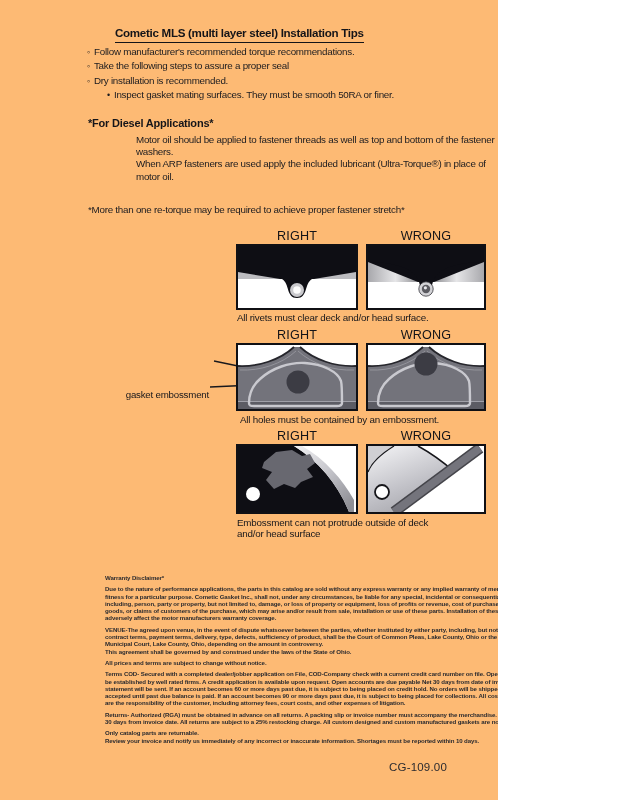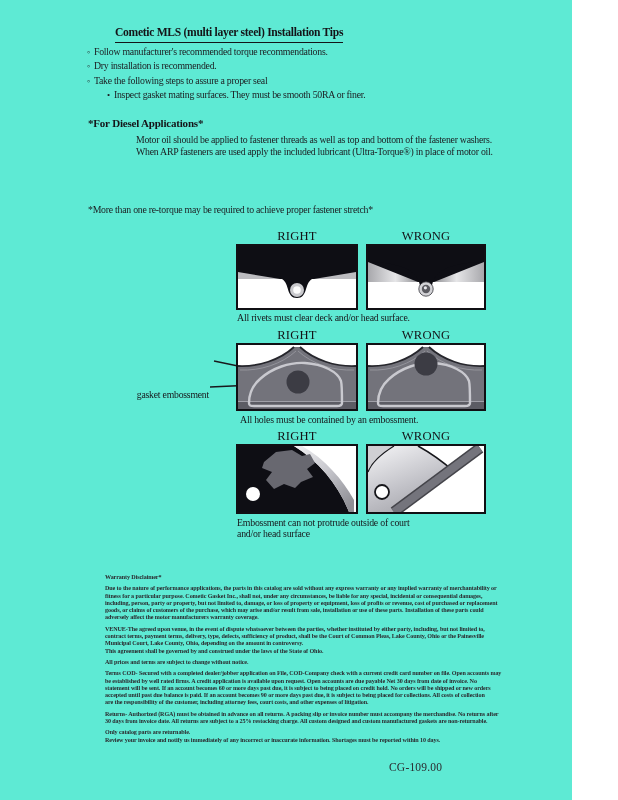--- a/index.html
+++ b/index.html
@@ -1,18 +1,18 @@
 <!DOCTYPE html>
 <html><head>
 <meta charset="utf-8">
 <style>
   html,body{margin:0;padding:0;background:#ffffff;}
   .page{
-    position:relative;width:572px;height:800px;background:#5eead4;overflow:hidden;
-    font-family:Liberation Serif, serif;color:#1c1c1e;
+    position:relative;width:498px;height:800px;background:#fdba74;overflow:hidden;
+    font-family:Liberation Sans, sans-serif;color:#1c1c1e;
   }
   .abs{position:absolute;}
   .title{
     left:115px;top:26px;font-size:11.6px;font-weight:bold;letter-spacing:-0.3px;
     border-bottom:1.4px solid #141418;padding-bottom:2.5px;display:inline-block;color:#141418;
   }
   .bullets{left:87px;top:45px;font-size:9.8px;letter-spacing:-0.25px;line-height:13.4px;color:#1b1b1f;}
   .b-row::before{content:"\25E6";margin-right:4px;font-size:9px;}
   .sb-row{margin-left:20px;}
   .sb-row::before{content:"\2022";margin-right:4px;font-size:9px;}
@@ -33,22 +33,22 @@
 </style>
 </head>
 <body>
 
 <div class="page">
 
   <div class="abs title">Cometic MLS (multi layer steel) Installation Tips</div>
 
   <div class="abs bullets">
     <div class="b-row">Follow manufacturer's recommended torque recommendations.</div>
+    <div class="b-row">Take the following steps to assure a proper seal</div>
     <div class="b-row">Dry installation is recommended.</div>
-    <div class="b-row">Take the following steps to assure a proper seal</div>
     <div class="sb-row">Inspect gasket mating surfaces.  They must be smooth 50RA or finer.</div>
   </div>
 
   <div class="abs heading">*For Diesel Applications*</div>
   <div class="abs para p1">Motor oil should be applied to fastener threads as well as top and bottom of the fastener washers.
 When ARP fasteners are used apply the included lubricant (Ultra-Torque®) in place of motor oil.</div>
   <div class="abs para pnote">*More than one re-torque may be required to achieve proper fastener stretch*</div>
 
   <div class="abs rw-label" style="left:236px;top:230px;width:122px;">RIGHT</div>
   <div class="abs rw-label" style="left:366px;top:230px;width:120px;">WRONG</div>
@@ -174,21 +174,21 @@
       <path d="M26,0 C13,8 3,18 0,26" fill="none" stroke="#16161a" stroke-width="1.2"></path>
       <path d="M30,66 C58,46 86,25 114,4 L116,6 L116,66 Z" fill="#ffffff"></path>
       <g>
         <path d="M26,66 C54,45 82,24 112,2" fill="none" stroke="#45454b" stroke-width="11"></path>
         <path d="M26,66 C54,45 82,24 112,2" fill="none" stroke="#74747c" stroke-width="8"></path>
       </g>
       <circle cx="14" cy="46" r="7" fill="#ffffff" stroke="#17171b" stroke-width="1.8"></circle>
     </svg>
   </div>
 
-  <div class="abs caption" style="left:237px;top:517px;">Embossment can not protrude outside of court
+  <div class="abs caption" style="left:237px;top:517px;">Embossment can not protrude outside of deck
 and/or head surface</div>
 
   <div class="abs legal">
     <p class="legal-heading">Warranty Disclaimer*</p>
     <p>Due to the nature of performance applications, the parts in this catalog are sold without any express warranty or any implied warranty of merchantability or
 fitness for a particular purpose.  Cometic Gasket Inc., shall not, under any circumstances, be liable for any special, incidental or consequential damages,
 including, person, party or property, but not limited to, damage, or loss of property or equipment, loss of profits or revenue, cost of purchased or replacement
 goods, or claims of customers of the purchase, which may arise and/or result from sale, installation or use of these parts.  Installation of these parts could
 adversely affect the motor manufacturers warranty coverage.</p>
     <p>VENUE-The agreed upon venue, in the event of dispute whatsoever between the parties, whether instituted by either party, including, but not limited to,

